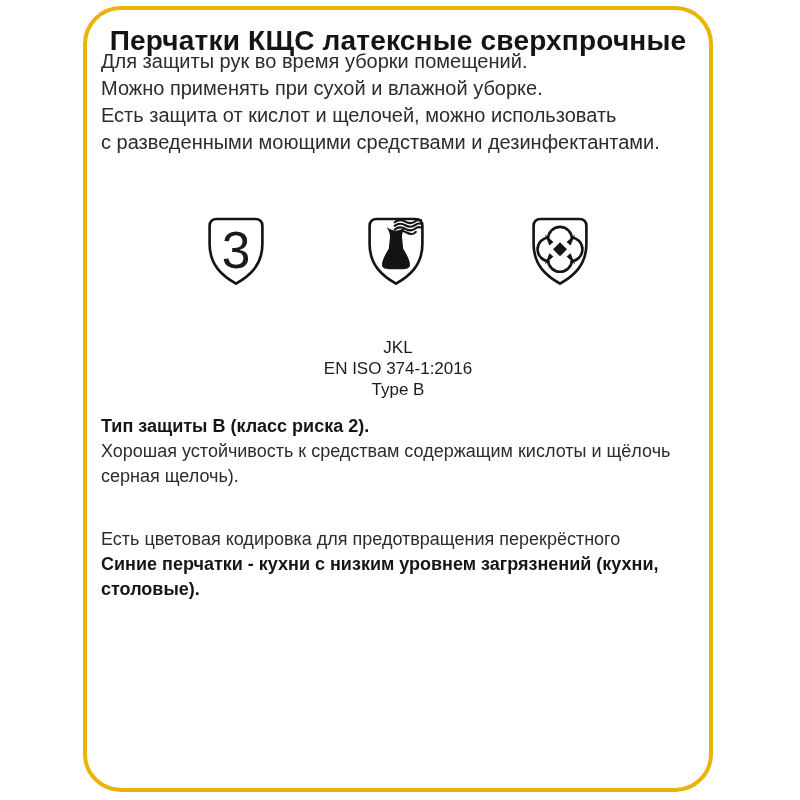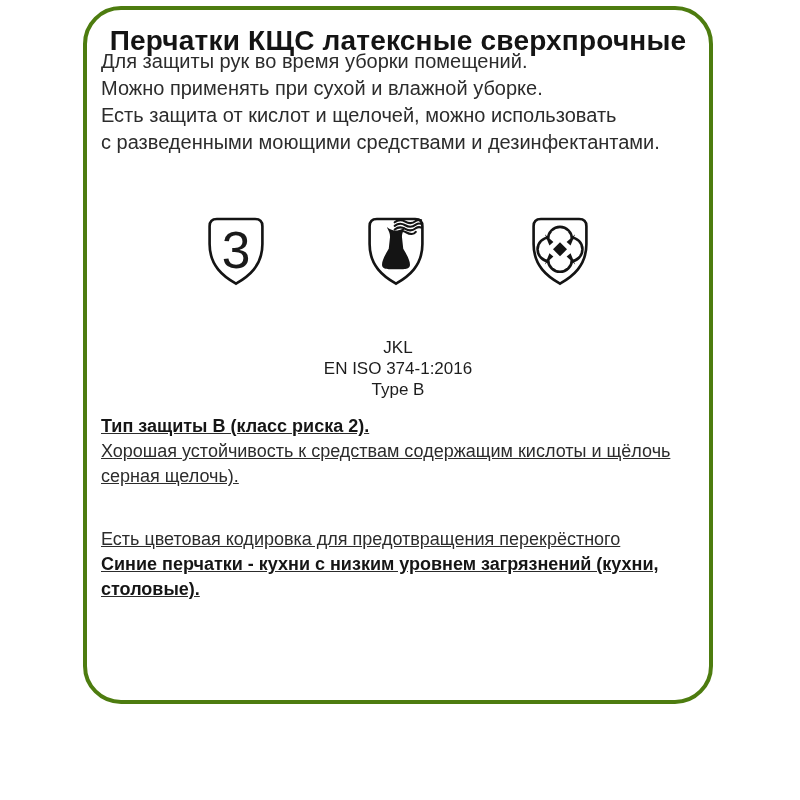--- a/index.html
+++ b/index.html
@@ -5,22 +5,22 @@
   * { margin: 0; padding: 0; box-sizing: border-box; }
   html, body {
     width: 800px; height: 800px;
     background: #ffffff;
     font-family: "Liberation Sans", sans-serif;
     overflow: hidden;
   }
   .card {
     position: absolute;
     left: 83px; top: 6px;
-    width: 630px; height: 698px;
-    border: 4px solid #4d7c0f;
+    width: 630px; height: 786px;
+    border: 4px solid #eab308;
     border-radius: 38px;
     background: #ffffff;
     overflow: hidden;
   }
   .title {
     position: absolute; top: 15px; left: 0;
     width: 100%;
     text-align: center;
     font-size: 28px;
     font-weight: 700;
@@ -58,21 +58,20 @@
     font-size: 17px;
     line-height: 21px;
     color: #1d1d1d;
     margin-top: 40px;
   }
   .details {
     position: absolute; top: 404px; left: 14px;
     font-size: 18px;
     line-height: 25px;
     color: #2c2c2c;
-    text-decoration: underline;
   }
   .details .line { min-height: 25px; white-space: nowrap; }
   .details .bold { font-weight: 700; color: #151515; }
   .details .gap { margin-top: 38px; }
 </style>
 </head>
 <body>
 
 <div class="card">
 

